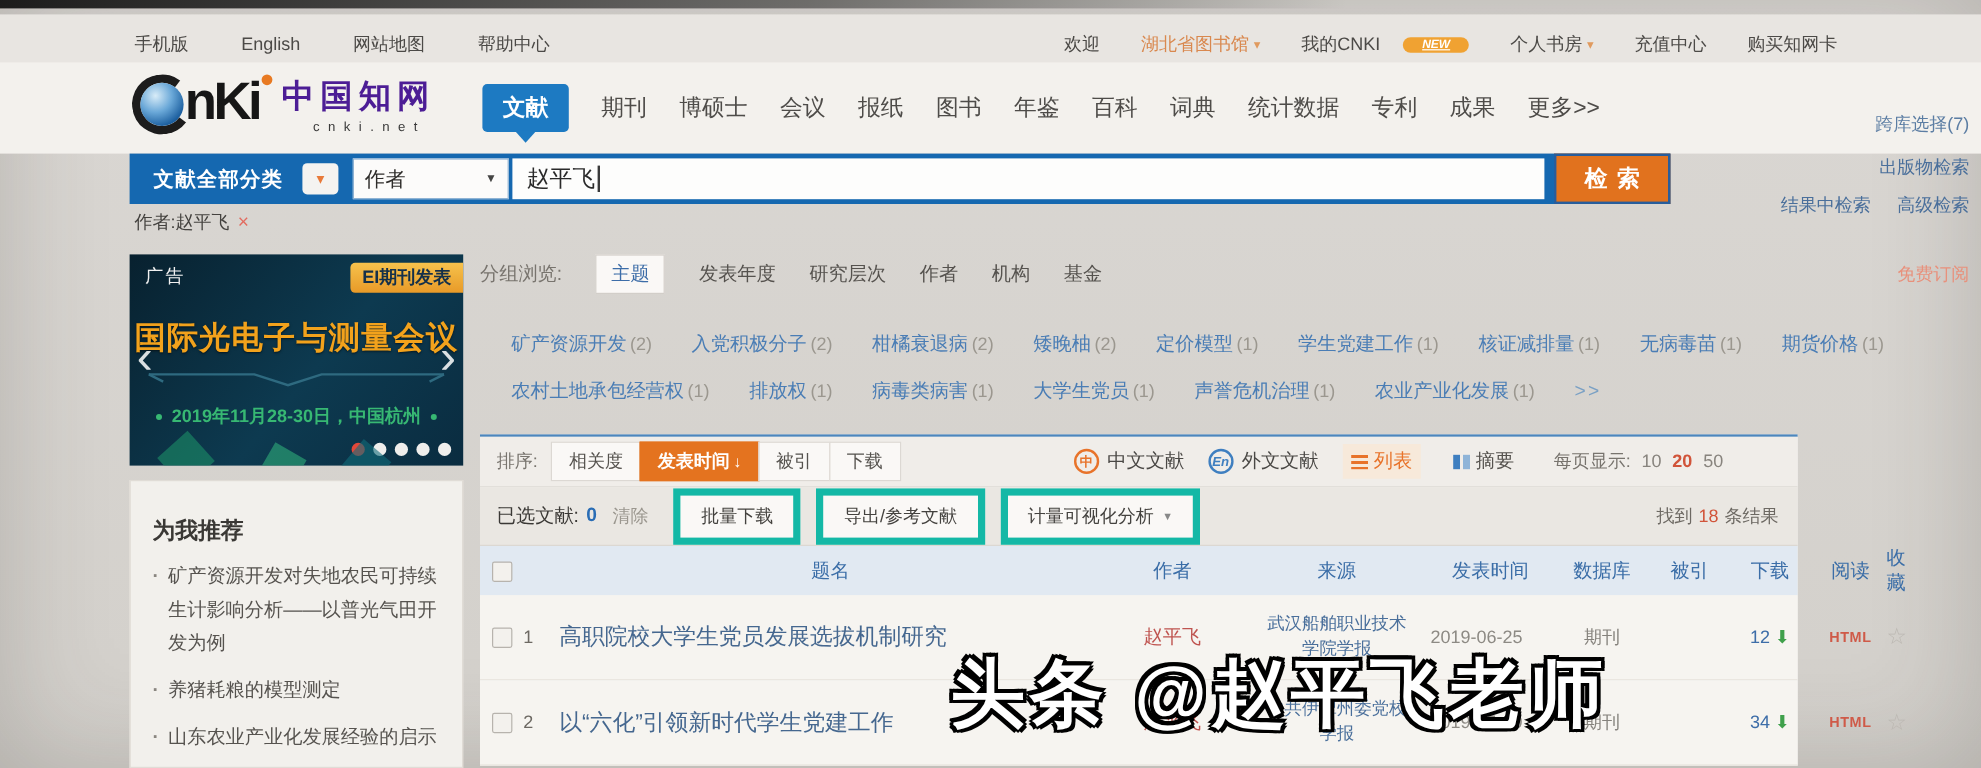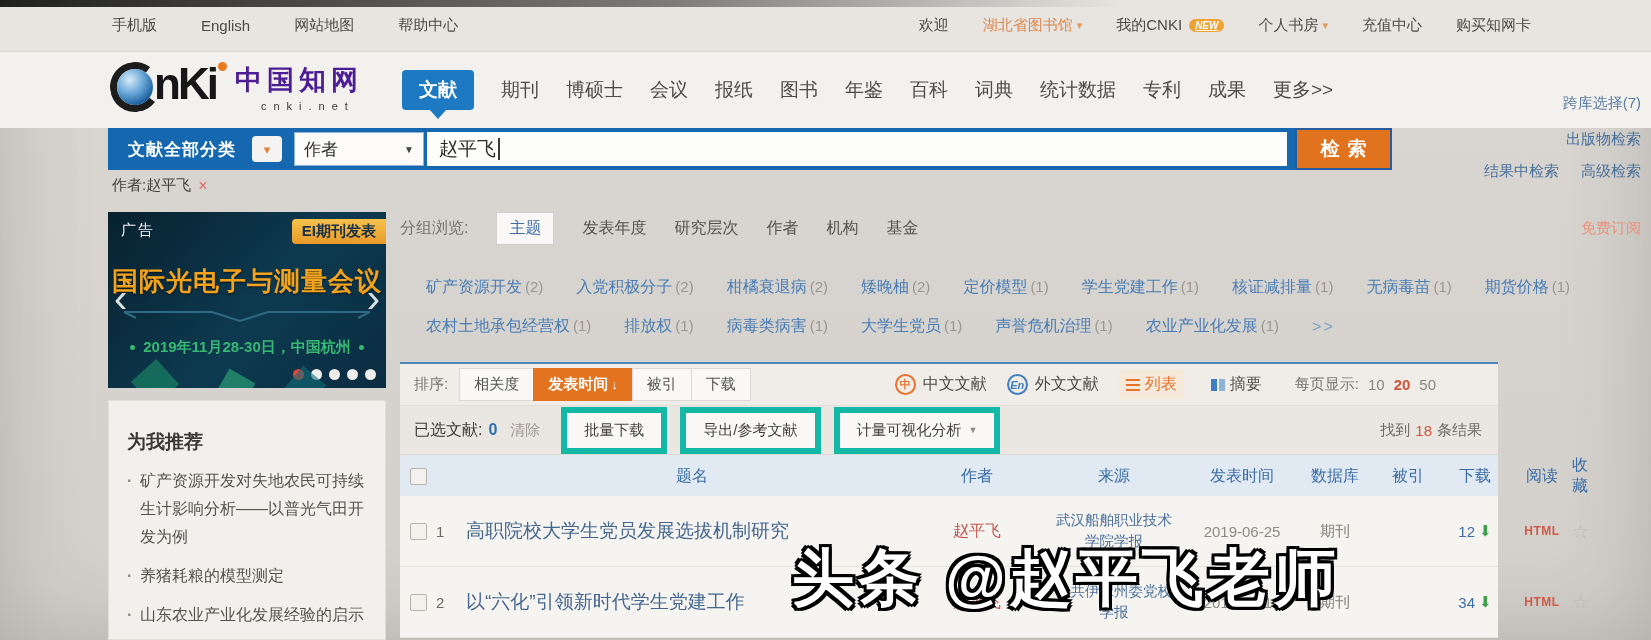--- a/index.html
+++ b/index.html
@@ -5,29 +5,29 @@
   html,body{margin:0;padding:0;background:#c8c5c1;}
   .photo{position:relative;width:1651px;height:640px;overflow:hidden;
     background:linear-gradient(180deg,#dad7d3,#d3d0cb);
     font-family:"Liberation Sans","DejaVu Sans",sans-serif;
     box-shadow:inset 0 0 90px rgba(55,50,45,.22);}
   .photo::before{content:"";position:absolute;top:0;left:0;width:68%;height:7px;z-index:40;
     background:linear-gradient(90deg,rgba(10,10,10,.9),rgba(20,20,20,.5) 60%,transparent);}
   a{text-decoration:none;}
 
   
-  .topbar{position:absolute;top:0;left:0;right:0;height:52px;background:#e8e5e1;border-bottom:1px solid #d8d4cf;
+  .topbar{position:absolute;top:12px;left:0;right:0;height:52px;background:#e8e5e1;border-bottom:1px solid #d8d4cf;
     display:flex;align-items:center;padding:0 120px 0 112px;box-sizing:border-box;color:#4c4a47;font-size:15px;}
   .tb-left{display:flex;gap:44px;}
   .tb-right{margin-left:auto;display:flex;align-items:center;gap:34px;}
   .tb-link{cursor:pointer;display:inline-flex;align-items:center;gap:4px;color:#4c4a47;}
   .tb-link.lib{color:#d9884e;}
   .chev{font-size:11px;color:#e09a5e;}
   .new-badge{background:#f0a232;color:#fff;font-size:10px;font-weight:bold;font-style:italic;
-    padding:1px 6px;border-radius:8px;margin-left:3px;text-decoration:underline;}
+    padding:1px 16px;border-radius:8px;margin-left:15px;text-decoration:underline;}
 
   
   .header{position:absolute;top:52px;left:0;right:0;height:76px;background:#f3f1ed;}
   .logo{position:absolute;left:110px;top:10px;display:flex;align-items:center;cursor:pointer;}
   .globe-c{position:relative;width:50px;height:50px;flex:none;}
   .globe-ring{position:absolute;inset:0;border-radius:50%;border:7px solid #1c1c1c;border-right-color:transparent;
     transform:rotate(-8deg);box-sizing:border-box;}
   .globe{position:absolute;inset:7px;border-radius:50%;
     background:radial-gradient(circle at 35% 30%,#d8ecf8,#6aa8d8 40%,#1c5f9f 75%,#0d3f73);}
   .logo-latin{font-size:44px;font-weight:bold;color:#161616;letter-spacing:-3px;margin-left:-6px;line-height:1;position:relative;top:-3px;}
@@ -145,21 +145,21 @@
   .thead,.trow{display:grid;grid-template-columns:36px 30px 452px 118px 156px 100px 86px 60px 74px 60px 1fr;align-items:center;}
   .thead{height:41px;background:#e1e9f2;color:#3a6da7;font-size:16px;}
   .thead .cell{text-align:center;}
   .trow{background:#f6f4f0;border-bottom:1px solid #e7e3dd;height:70px;font-size:15px;}
   .c-check{display:flex;justify-content:center;}
   .checkbox{width:15px;height:15px;border:1px solid #b7b3ad;background:#f3f1ed;border-radius:2px;cursor:pointer;}
   .c-num{color:#6d6963;}
   .trow .c-title{font-size:19px;color:#45678f;cursor:pointer;padding-right:10px;white-space:nowrap;overflow:hidden;}
   .c-author{color:#bf5450;text-align:center;font-size:16px;cursor:pointer;}
   .c-source{color:#4a6f9b;text-align:center;font-size:14.5px;line-height:1.45;cursor:pointer;padding:0 14px;}
-  .c-date{color:#8d8a84;text-align:center;}
+  .c-date{color:#8d8a84;text-align:left;}
   .c-db{color:#85827c;text-align:center;}
   .c-dl{display:flex;align-items:center;justify-content:center;gap:4px;}
   .dl-n{color:#3d6da8;}
   .dl-icon{color:#3fa04b;font-size:15px;cursor:pointer;}
   .c-read{color:#cf5a48;font-size:12px;font-weight:bold;text-align:center;cursor:pointer;letter-spacing:.5px;}
   .c-fav{text-align:center;}
   .star{color:#bcb8b2;font-size:19px;cursor:pointer;}
 
   .watermark{position:absolute;left:792px;top:536px;font-size:62px;font-weight:bold;color:#fff;letter-spacing:4px;
     z-index:60;white-space:nowrap;

